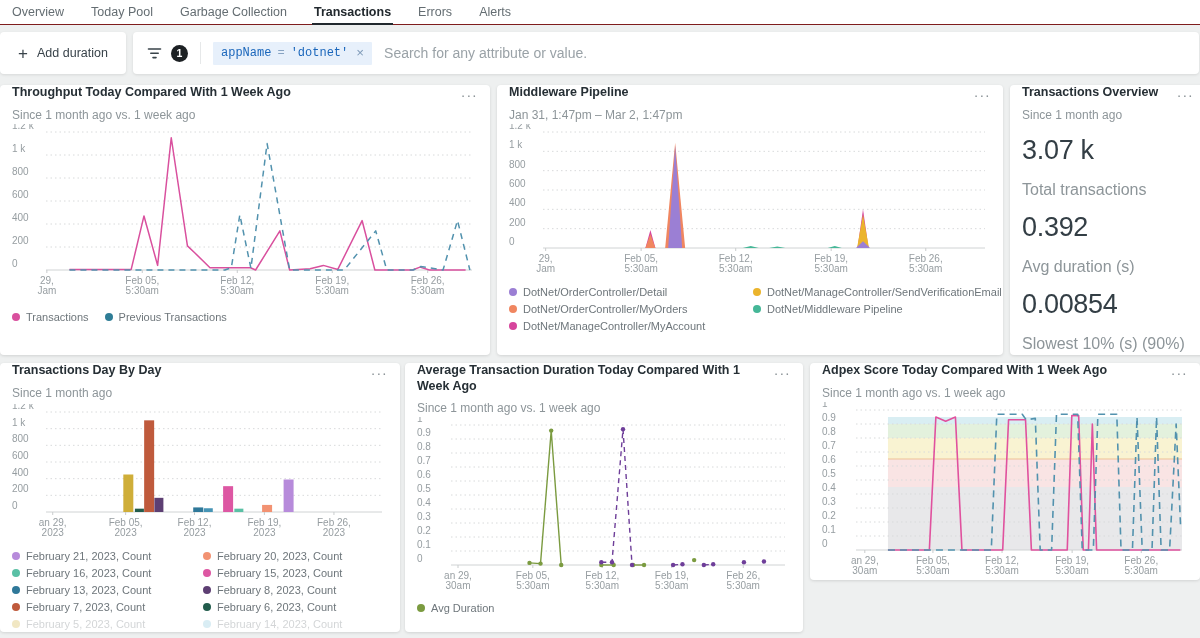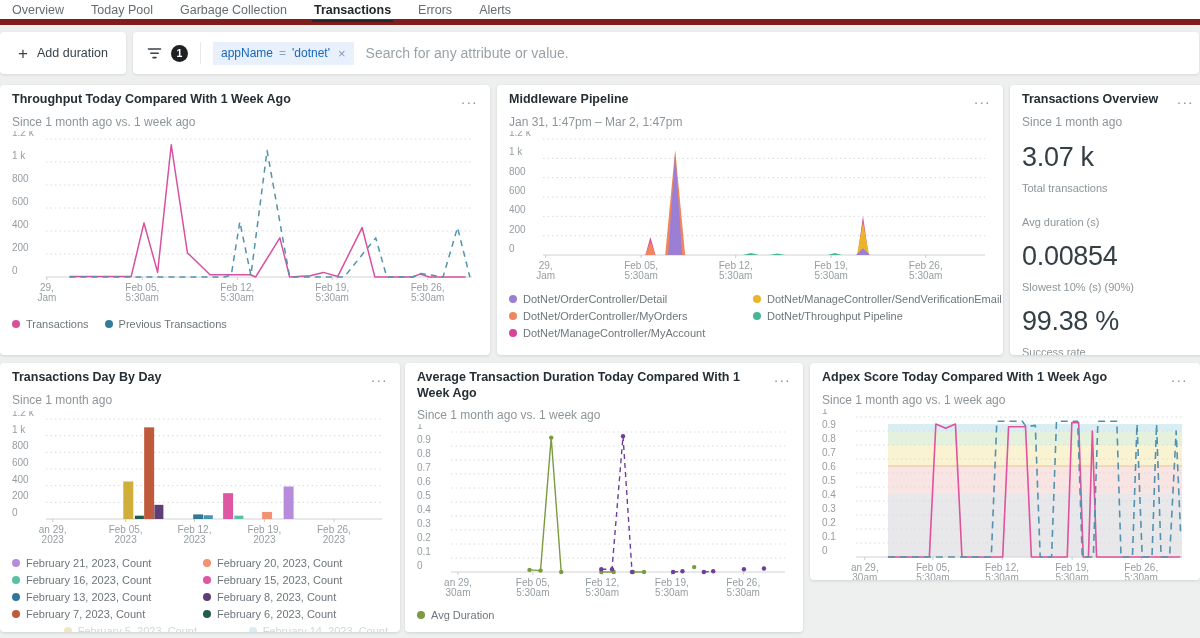--- a/index.html
+++ b/index.html
@@ -1,49 +1,49 @@
 <!DOCTYPE html>
 <html><head>
 <meta charset="utf-8">
 <style>
   html,body{margin:0;padding:0;}
   body{width:1200px;height:638px;background:#eef0f0;font-family:"Liberation Sans",sans-serif;overflow:hidden;position:relative;}
   
-  .nav{position:absolute;top:0;left:0;width:1200px;height:25px;background:#fff;border-bottom:6px solid #7f1d1d;display:flex;align-items:center;padding-left:12px;gap:27px;box-sizing:border-box;}
+  .nav{position:absolute;top:0;left:0;width:1200px;height:25px;background:#fff;border-bottom:1px solid #7f1d1d;display:flex;align-items:center;padding-left:12px;gap:27px;box-sizing:border-box;}
   .tab{font-size:12.5px;color:#646d72;height:25px;display:flex;align-items:center;position:relative;cursor:pointer;white-space:nowrap;}
   .tab.active{color:#22292e;font-weight:700;}
   .tab.active::after{content:"";position:absolute;left:-2px;right:-2px;bottom:0;height:2px;background:#22292e;}
   
   .addvar{position:absolute;left:0;top:32px;width:126px;height:42px;background:#fff;border-radius:4px;box-shadow:0 1px 3px rgba(0,0,0,.1);display:flex;align-items:center;justify-content:center;gap:9px;font-size:12.5px;color:#39434a;cursor:pointer;}
   .plus{font-size:17px;font-weight:400;color:#39434a;line-height:1;}
   .filtercard{position:absolute;left:133px;top:32px;width:1066px;height:42px;background:#fff;border-radius:4px;box-shadow:0 1px 3px rgba(0,0,0,.1);display:flex;align-items:center;padding:0 14px;box-sizing:border-box;}
   .badge{width:17px;height:17px;border-radius:50%;background:#1d2124;color:#fff;font-size:10.5px;font-weight:700;display:flex;align-items:center;justify-content:center;margin-left:9px;}
   .vdiv{width:1px;height:22px;background:#e6e8e9;margin:0 12px;}
-  .chip{display:flex;align-items:center;gap:6px;background:#e7f0fb;border-radius:1px;padding:4px 8px;font-size:12px;cursor:pointer;white-space:nowrap;}
+  .chip{display:flex;align-items:center;gap:6px;background:#e7f0fb;border-radius:1px;padding:4px 8px;font-size:12px;cursor:pointer;white-space:nowrap;font-family:Liberation Mono, monospace;}
   .chip .f{color:#1a66bb;}  .chip .op{color:#87a3c2;}  .chip .v{color:#1a66bb;}
   .chip .x{color:#7e9ab8;font-size:13px;margin-left:2px;cursor:pointer;}
   .search{border:none;outline:none;background:transparent;flex:1;font-size:14px;color:#39434a;margin-left:10px;font-family:"Liberation Sans",sans-serif;}
   .search::placeholder{color:#9aa2a7;}
   
-  .card{position:absolute;background:#fff;border-radius:4px;box-shadow:0 1px 3px rgba(0,0,0,.12);padding:7px 12px;box-sizing:border-box;display:flex;flex-direction:column;overflow:hidden;}
+  .card{position:absolute;background:#fff;border-radius:4px;box-shadow:0 1px 3px rgba(0,0,0,.12);padding:0 12px;box-sizing:border-box;display:flex;flex-direction:column;overflow:hidden;}
   .card-head{display:flex;justify-content:space-between;align-items:flex-start;flex:none;}
   .title{font-size:12.5px;font-weight:700;color:#262f35;line-height:1.25;}
   .subtitle{font-size:12px;color:#8d9599;margin-top:7px;}
   .menu{color:#8d9599;font-size:15px;letter-spacing:1.5px;line-height:6px;cursor:pointer;flex:none;padding:4px 0 0 8px;}
   .chart{flex:none;}
   .legend-row{display:flex;gap:16px;font-size:11px;color:#6e767b;margin-top:11px;flex-wrap:wrap;}
   .legend-cols{column-count:2;column-gap:6px;font-size:11px;color:#6e767b;margin-top:8px;}
   .legend-cols .li{margin-bottom:5px;break-inside:avoid;}
   .li{display:flex;align-items:center;gap:6px;white-space:nowrap;cursor:pointer;}
   .dot{width:8px;height:8px;border-radius:50%;display:inline-block;flex:none;}
-  .clipped{opacity:.3;justify-content:flex-end;}
+  .clipped{opacity:.3;}
   
   .metric{margin-top:13px;}
   .metric .val{font-size:27px;color:#333e45;letter-spacing:-.3px;}
-  .metric .lab{font-size:11px;color:#8d9599;margin-top:9px;}
+  .metric .lab{font-size:16px;color:#8d9599;margin-top:15px;}
   svg text{font-family:"Liberation Sans",sans-serif;}
 </style>
 </head>
 <body>
 
 <div class="nav">
   <div class="tab">Overview</div>
   <div class="tab">Today Pool</div>
   <div class="tab">Garbage Collection</div>
   <div class="tab active">Transactions</div>
@@ -180,38 +180,39 @@
       <span class="li">
         <span class="dot" style="background: rgb(214, 68, 156);"></span>
         <span>DotNet/ManageController/MyAccount</span>
       </span>
       <span class="li">
         <span class="dot" style="background: rgb(235, 180, 44);"></span>
         <span>DotNet/ManageController/SendVerificationEmail</span>
       </span>
       <span class="li">
         <span class="dot" style="background: rgb(69, 183, 151);"></span>
-        <span>DotNet/Throughput Pipeline</span>
+        <span>DotNet/Middleware Pipeline</span>
       </span>
     </div>
 </div>
 
 <div class="card" style="left:1010px;top:85px;width:196px;height:270px;">
   <div class="card-head">
     <div>
       <div class="title">Transactions Overview</div>
       <div class="subtitle">Since 1 month ago</div>
     </div>
     <div class="menu">...</div>
   </div>
   <div class="metric">
     <div class="val">3.07 k</div>
     <div class="lab">Total transactions</div>
   </div>
   <div class="metric">
+    <div class="val">0.392</div>
     <div class="lab">Avg duration (s)</div>
   </div>
   <div class="metric">
     <div class="val">0.00854</div>
     <div class="lab">Slowest 10% (s) (90%)</div>
   </div>
   <div class="metric">
     <div class="val">99.38 %</div>
     <div class="lab">Success rate</div>
   </div>

